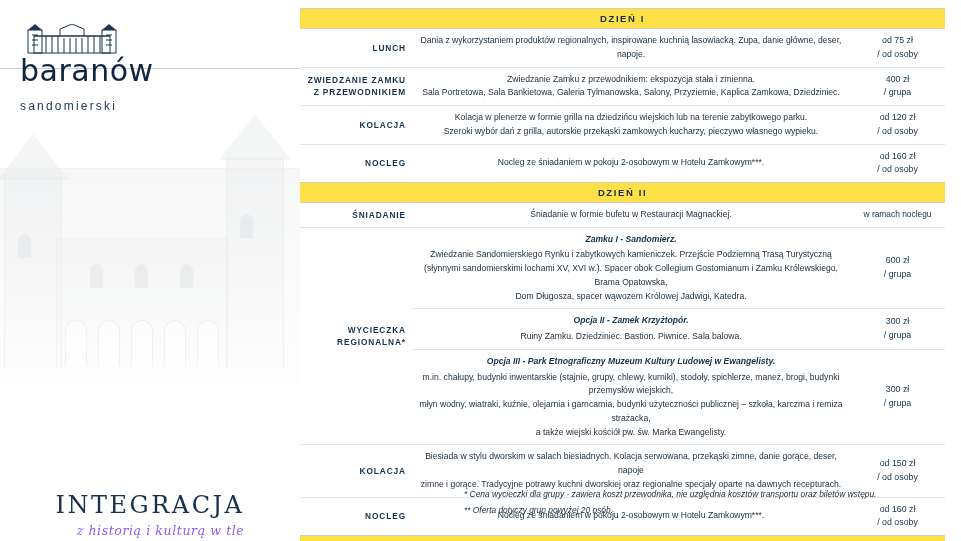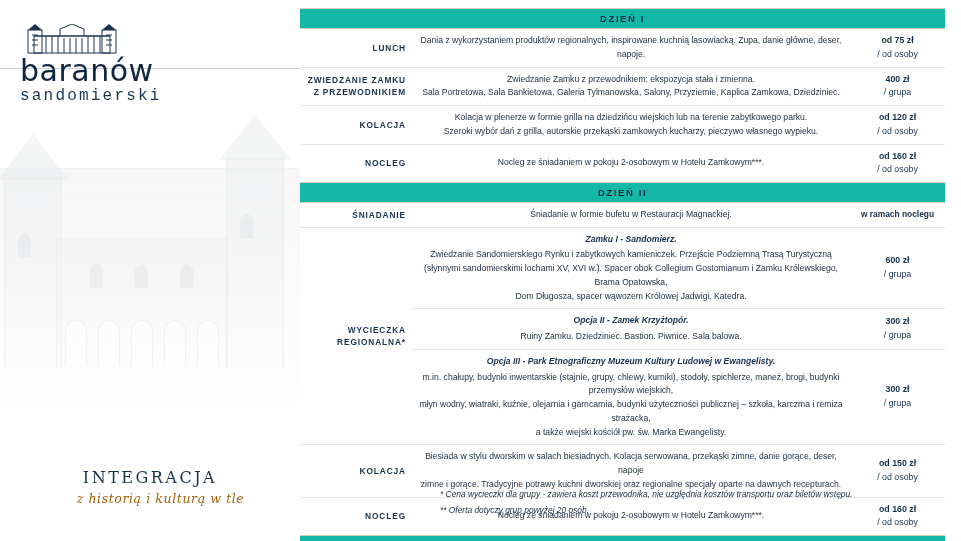--- a/index.html
+++ b/index.html
@@ -101,45 +101,46 @@
   #logo-word {
     font-family: "DejaVu Sans", sans-serif;
     font-size: 30px;
     font-weight: 400;
     color: #10263f;
     letter-spacing: 0.5px;
     line-height: 1.05;
     margin-top: 1px;
   }
   #logo-sub {
-    font-family: Liberation Mono, monospace;
-    font-size: 16px;
+    font-family: Liberation Sans, sans-serif;
+    font-size: 12px;
     color: #1b3551;
     letter-spacing: 2.2px;
-    margin-top: 0;
+    margin-top: 12px;
   }
 
   #integracja-block {
     position: absolute;
     left: 0; top: 452px;
     width: 300px;
     text-align: center;
   }
   #integracja-title {
     font-family: "DejaVu Serif", serif;
-    font-size: 16px;
+    font-size: 24px;
     letter-spacing: 2.5px;
     color: #1a3busy;
     color: #17304b;
+    margin-top: 23px;
   }
   #integracja-sub {
     font-family: "DejaVu Serif", serif;
     font-style: italic;
     font-size: 12.5px;
-    color: #a16207;
+    color: #8b5cf6;
     margin-top: 4px;
     letter-spacing: 0.6px;
     padding-left: 21px;
   }
 
   
   #table-wrap {
     position: absolute;
     left: 300px; top: 8px;
     width: 645px;
@@ -151,21 +152,21 @@
   }
   table.sched td {
     vertical-align: middle;
     padding: 5px 6px;
   }
   col.c-label { width: 112px; }
   col.c-desc  { width: 438px; }
   col.c-price { width: 95px; }
 
   tr.day-row td {
-    background: #14b8a6;
+    background: #fde047;
     text-align: center;
     font-size: 9.5px;
     font-weight: bold;
     letter-spacing: 1.6px;
     color: #1d2c3d;
     padding: 4px 0;
     border-top: 1px solid #d8cfb8;
     border-bottom: 1px solid #d8cfb8;
   }
 
@@ -189,37 +190,37 @@
     color: #14304d;
     display: block;
     margin-bottom: 2px;
   }
   td.price {
     text-align: center;
     font-size: 8.8px;
     color: #14304d;
     line-height: 1.55;
   }
-  td.price .amt { display: block; font-weight: bold; }
+  td.price .amt { display: block; }
   td.price .per { display: block; }
   td.price.note { font-size: 8.4px; }
   .rule {
     border-bottom: 1px solid #e2e6ec;
   }
 
   #footnotes {
     position: absolute;
     left: 440px; top: 487px;
     width: 505px;
     font-size: 8.4px;
     font-style: italic;
     color: #1b2b3c;
     line-height: 1.85;
   }
-  #footnotes div { white-space: nowrap; }
+  #footnotes div { white-space: nowrap; margin-left: 24px; }
 </style>
 </head>
 <body>
 
 <div id="page">
 
   <div id="left-panel">
 
     <div id="watermark">
       <div class="wm-base"></div>

